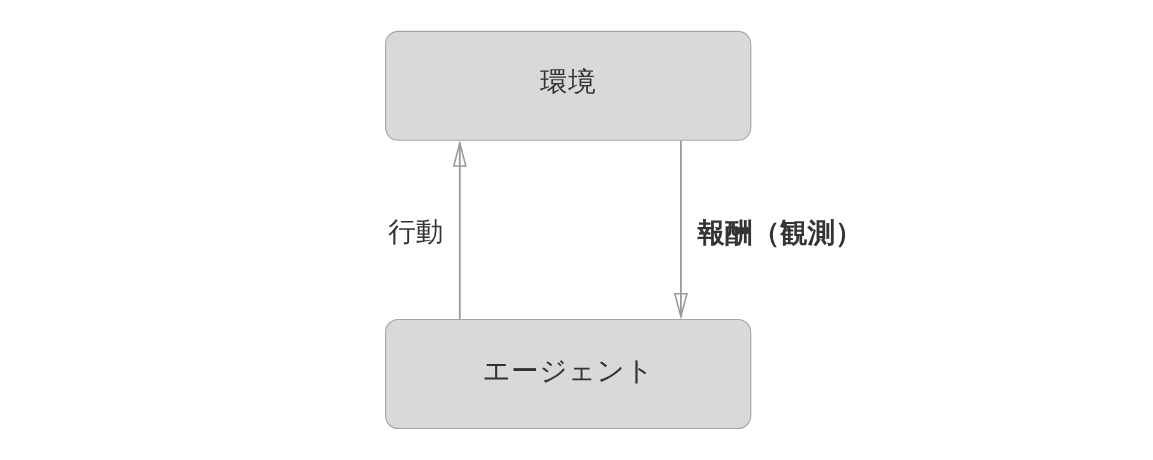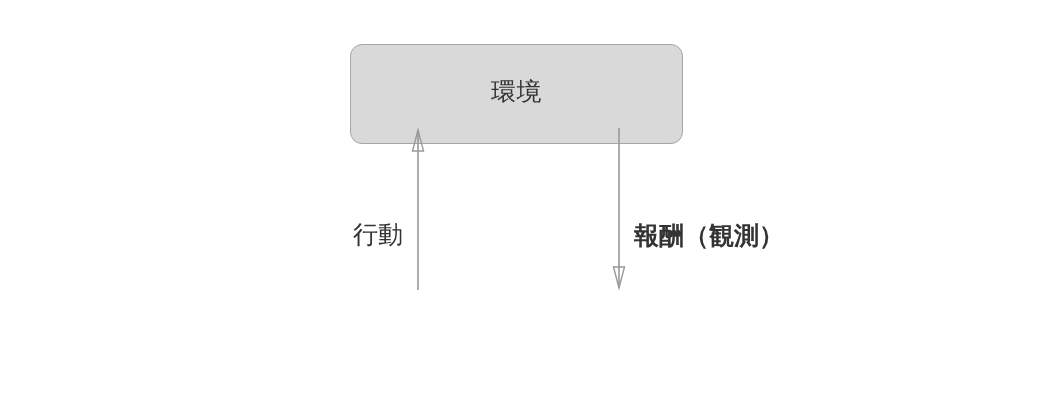--- a/index.html
+++ b/index.html
@@ -20,21 +20,20 @@
     left: 350px;
     width: 333px;
     height: 100px;
     box-sizing: border-box;
     background: var(--node-fill, #d9d9d9);
     border: 1.5px solid var(--node-border, #a6a6a6);
     border-radius: 12px;
     display: flex;
     align-items: center;
     justify-content: center;
-    margin-top: 16px;
   }
   .node-env   { top: 28px; }
   .node-agent { top: 290px; }
   .node-label {
     font-size: 25px;
     color: var(--text, #333333);
     letter-spacing: 0.5px;
     line-height: 1;
     padding-bottom: 6px;
   }
@@ -53,34 +52,36 @@
     stroke: var(--edge-stroke, #999999);
     stroke-width: 1.4;
     fill: none;
   }
   .edge-label {
     position: absolute;
     font-size: 25px;
     color: var(--text, #333333);
     line-height: 28px;
     white-space: nowrap;
-    margin-top: 23px;
   }
   .label-action { left: 353px; top: 197px; }
   .label-reward { left: 634px; top: 198px; font-weight: bold; }
 </style>
 </head>
 <body>
 
 <div class="canvas">
 
   <div class="node node-env">
     <span class="node-label">環境</span>
   </div>
 
+  <div class="node node-agent">
+    <span class="node-label">エージェント</span>
+  </div>
 
   <svg class="edges" width="1048" height="418" xmlns="http://www.w3.org/2000/svg">
 
     <line class="edge-line" x1="418" y1="290" x2="418" y2="130"></line>
     <polygon class="edge-head" points="418,130 412.5,151 423.5,151"></polygon>
 
     <line class="edge-line" x1="619" y1="128" x2="619" y2="288"></line>
     <polygon class="edge-head" points="619,288 613.5,267 624.5,267"></polygon>
   </svg>
 

